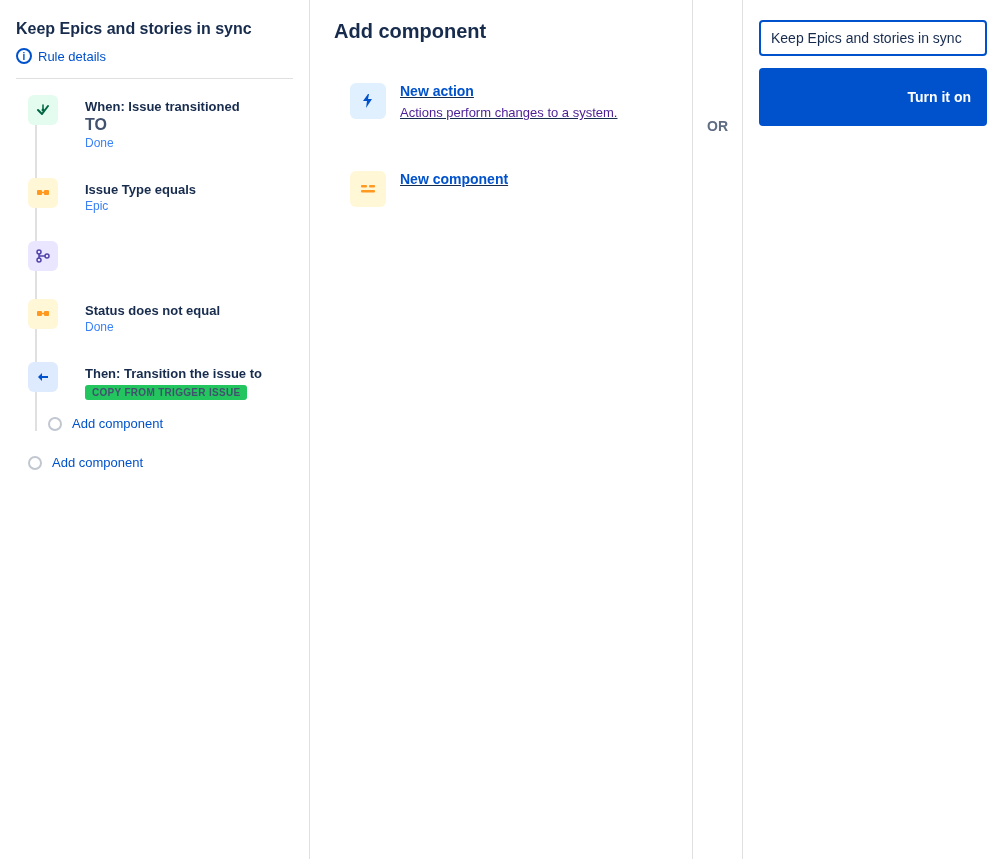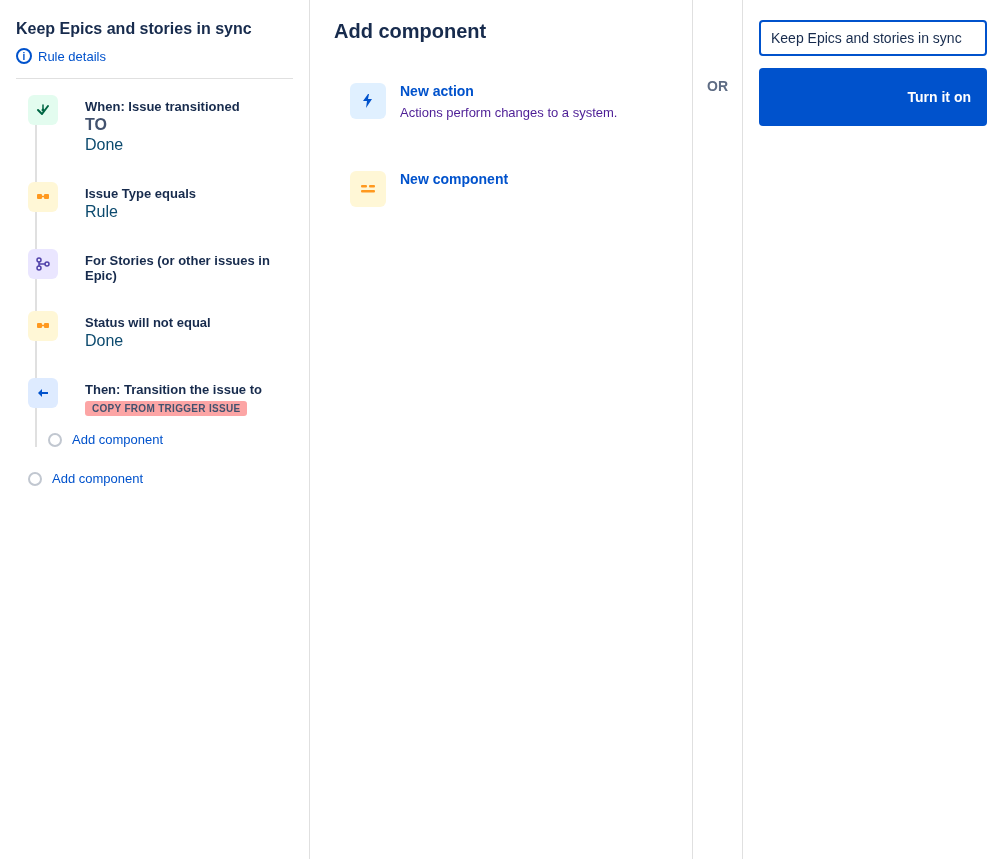--- a/index.html
+++ b/index.html
@@ -114,35 +114,35 @@
       padding-top: 4px;
     }
 
     .timeline-title {
       font-size: 13px;
       font-weight: 600;
       color: #172b4d;
     }
 
     .timeline-sub {
-      font-size: 16px;
-      color: #0c4a6e;
+      font-size: 12px;
+      color: #3b82f6;
       margin-top: 2px;
     }
 
     .timeline-sub.label {
       font-size: 16px;
       color: #42526e;
       font-weight: 600;
       text-transform: uppercase;
     }
 
     .badge {
       display: inline-block;
-      background: #fca5a5;
+      background: #22c55e;
       color: #42526e;
       font-size: 10px;
       font-weight: 600;
       padding: 2px 7px;
       border-radius: 3px;
       letter-spacing: 0.3px;
       margin-top: 4px;
     }
 
     .add-component-row {
@@ -187,20 +187,21 @@
 
     .component-card {
       display: flex;
       align-items: flex-start;
       gap: 14px;
       padding: 16px;
       border-radius: 4px;
       margin-bottom: 16px;
       cursor: pointer;
       transition: background 0.15s;
+      text-decoration: underline;
     }
 
     .component-card-icon {
       width: 36px;
       height: 36px;
       border-radius: 6px;
       display: flex;
       align-items: center;
       justify-content: center;
       flex-shrink: 0;
@@ -221,21 +222,21 @@
       color: #4c1d95;
       line-height: 1.5;
     }
 
     
     .or-divider {
       width: 50px;
       display: flex;
       flex-direction: column;
       align-items: center;
-      padding-top: 78px;
+      padding-top: 118px;
       border-right: 1px solid #e0e0e0;
     }
 
     .or-text {
       font-size: 14px;
       font-weight: 700;
       color: #5e6c84;
     }
 
     
@@ -300,48 +301,45 @@
     <div class="timeline-item">
       <div class="timeline-icon yellow">
         <svg viewBox="0 0 16 16" fill="none">
           <rect x="2" y="5" width="5" height="5" rx="1" fill="#ff991f"></rect>
           <rect x="9" y="5" width="5" height="5" rx="1" fill="#ff991f"></rect>
           <path d="M4.5 7.5h7" stroke="#ff991f" stroke-width="1.5" stroke-linecap="round"></path>
         </svg>
       </div>
       <div class="timeline-content">
         <div class="timeline-title">Issue Type equals</div>
-        <div class="timeline-sub">Rule</div>
+        <div class="timeline-sub">Epic</div>
       </div>
     </div>
 
     <div class="timeline-item">
       <div class="timeline-icon purple">
         <svg viewBox="0 0 16 16" fill="none">
           <circle cx="4" cy="4" r="2" stroke="#5243aa" stroke-width="1.5"></circle>
           <circle cx="4" cy="12" r="2" stroke="#5243aa" stroke-width="1.5"></circle>
           <circle cx="12" cy="8" r="2" stroke="#5243aa" stroke-width="1.5"></circle>
           <path d="M4 6v4M4 8h6" stroke="#5243aa" stroke-width="1.5" stroke-linecap="round"></path>
         </svg>
       </div>
-      <div class="timeline-content">
-        <div class="timeline-title">For Stories (or other issues in Epic)</div>
-      </div>
     </div>
 
     <div class="timeline-item">
       <div class="timeline-icon yellow">
         <svg viewBox="0 0 16 16" fill="none">
           <rect x="2" y="5" width="5" height="5" rx="1" fill="#ff991f"></rect>
           <rect x="9" y="5" width="5" height="5" rx="1" fill="#ff991f"></rect>
           <path d="M4.5 7.5h7" stroke="#ff991f" stroke-width="1.5" stroke-linecap="round"></path>
         </svg>
       </div>
       <div class="timeline-content">
-        <div class="timeline-title">Status will not equal</div>
+        <div class="timeline-title">Status does not equal</div>
         <div class="timeline-sub">Done</div>
       </div>
     </div>
 
     <div class="timeline-item">
       <div class="timeline-icon blue">
         <svg viewBox="0 0 16 16" fill="none">
           <path d="M3 8l4-4v3h6v2H7v3L3 8z" fill="#0052cc"></path>
         </svg>
       </div>

